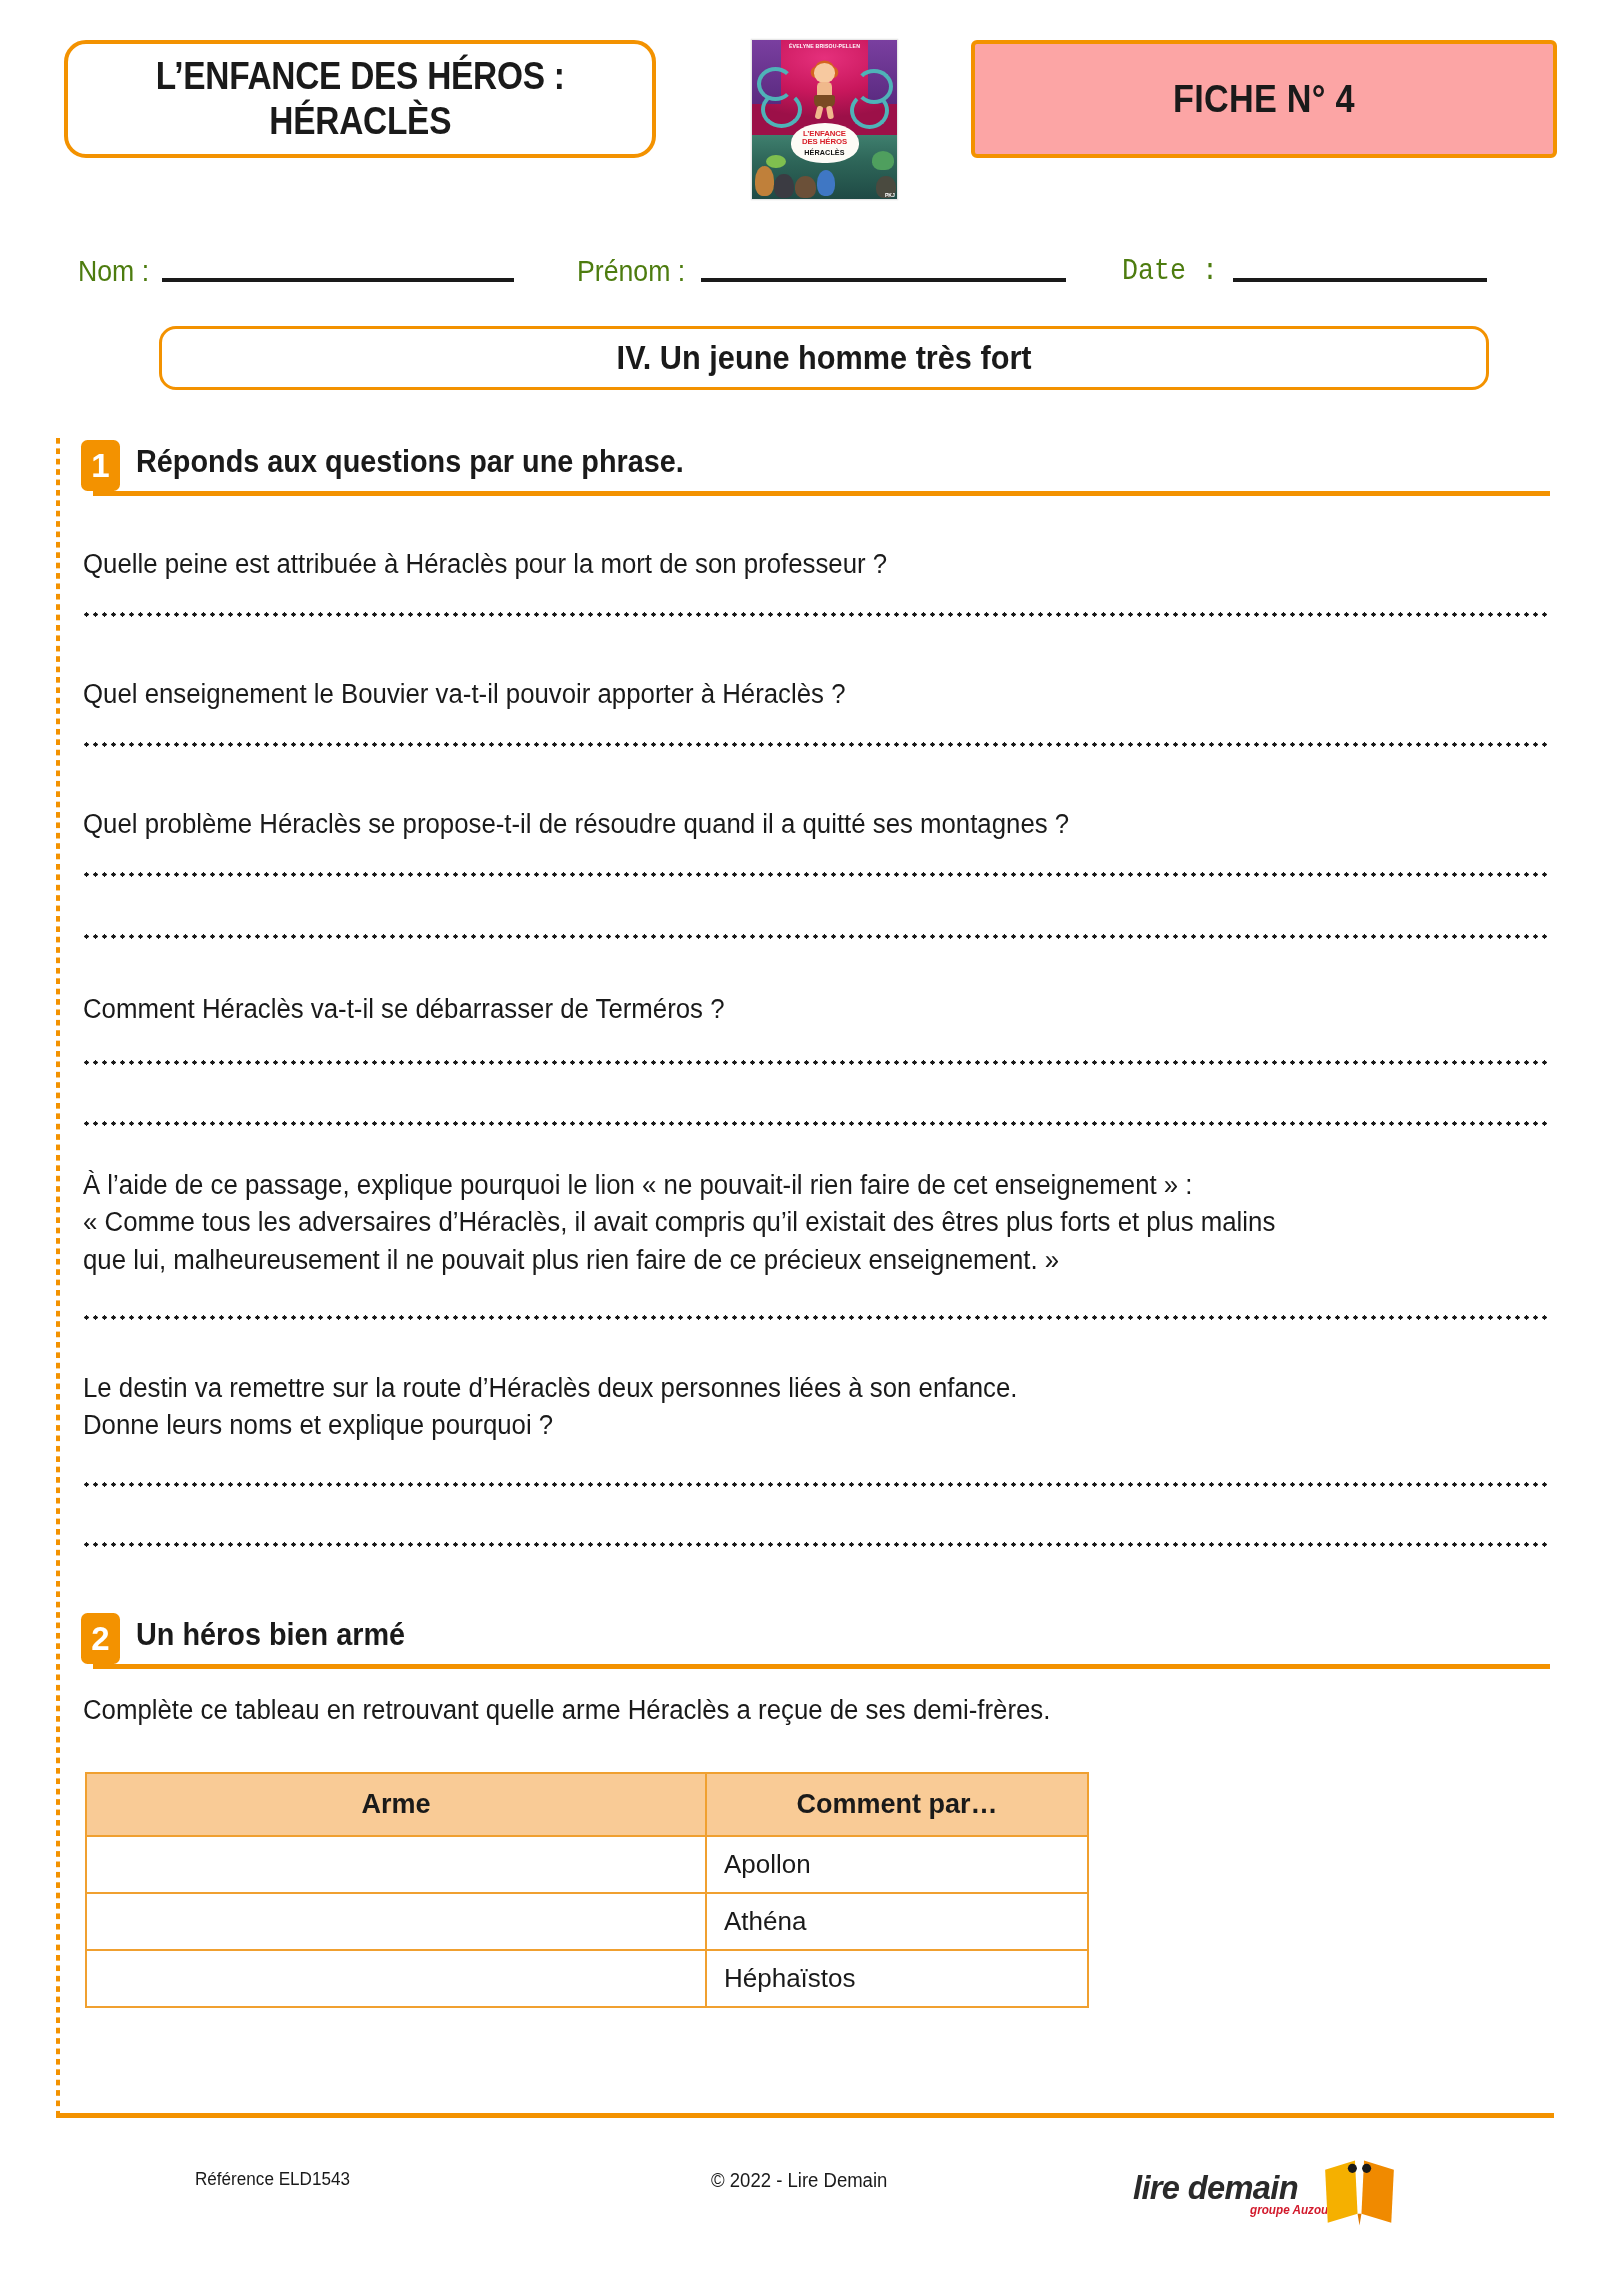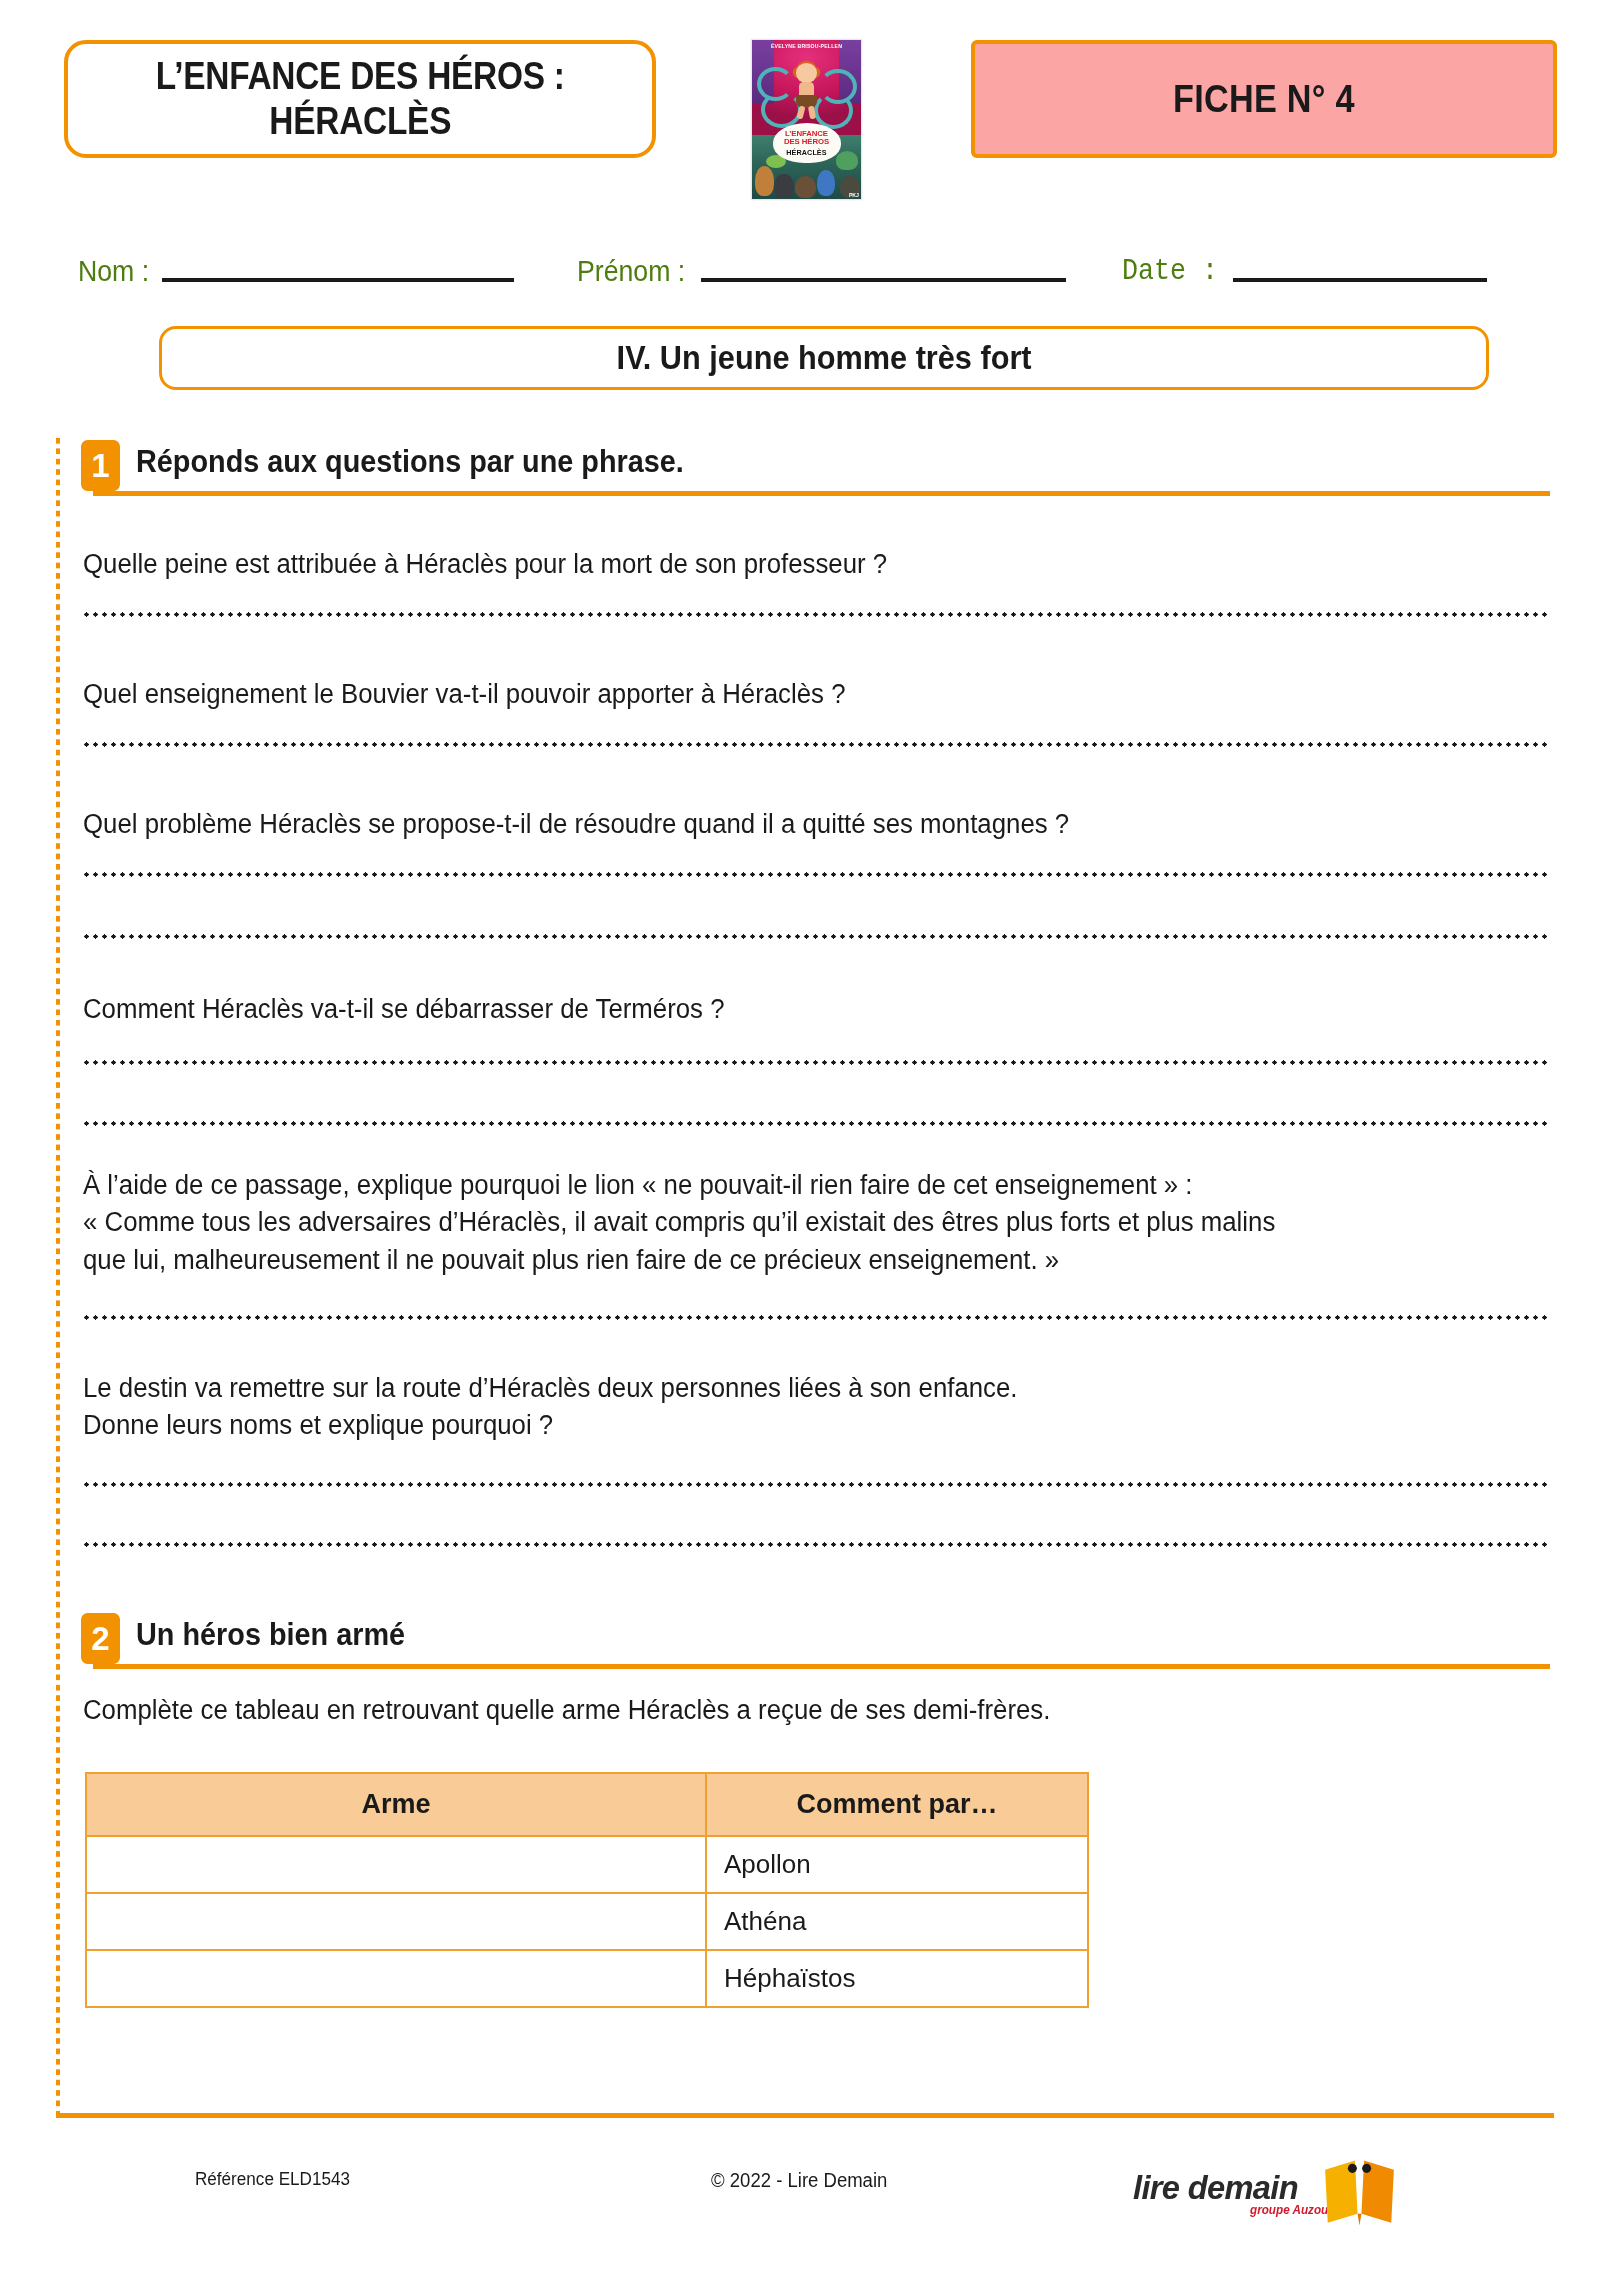--- a/index.html
+++ b/index.html
@@ -90,20 +90,21 @@
   
   .book-cover {
     position: absolute;
     left: 752px;
     top: 40px;
     width: 109px;
     height: 159px;
     background: #0369a1;
     box-shadow: 0 0 0 1.3px #e8e8e8;
     overflow: hidden;
+    padding-left: 36px;
   }
   .bc-sky {
     position: absolute; left: 0; top: 0; width: 100%; height: 62%;
     background:
       radial-gradient(ellipse 80% 60% at 50% 18%, #e5307c 0%, #c8175c 58%, #9c1048 100%);
   }
   .bc-curtainL, .bc-curtainR {
     position: absolute; top: 0; width: 20%; height: 40%;
     background: linear-gradient(to bottom, #7a3fa0, #5a2a80);
   }

